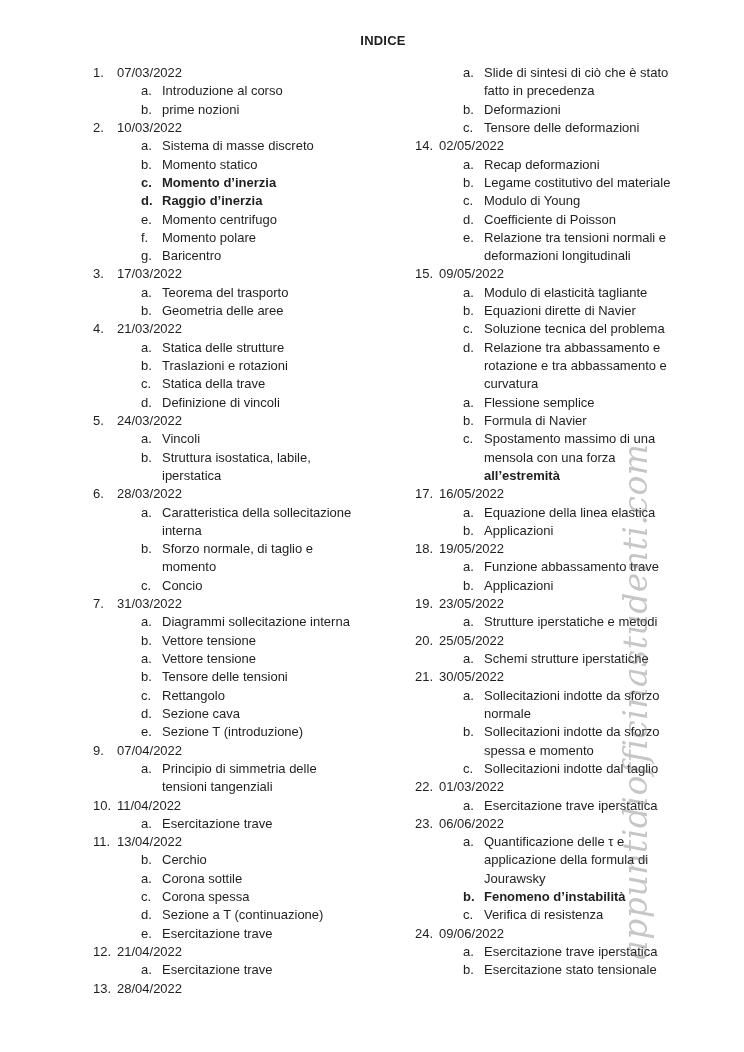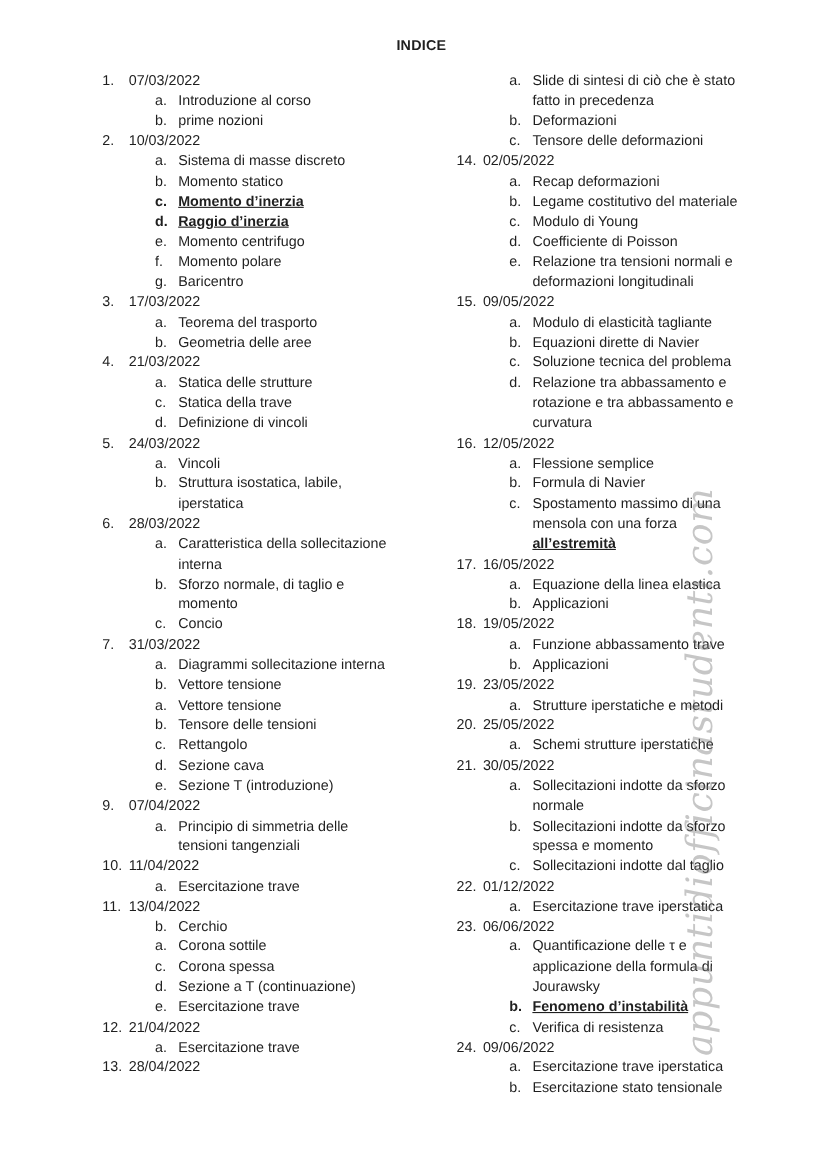--- a/index.html
+++ b/index.html
@@ -29,21 +29,21 @@
   .line{
     height:18.32px;
     line-height:18.32px;
     white-space:nowrap;
   }
   .line .marker{display:inline-block;}
   .line.num .marker{width:24px;}
   .line.sub{padding-left:48px;}
   .line.sub .marker{width:21px;}
   .line.cont{padding-left:69px;}
-  .line.bold{font-weight:700;text-decoration:underline;}
+  .line.bold{font-weight:700;}
   .watermark{
     position:absolute;
     left:613px;top:960px;
     width:422px;height:46px;
     transform:rotate(-90deg);
     transform-origin:0 0;
     font-family:"DejaVu Serif",serif;
     font-style:italic;
     font-size:33px;
     line-height:46px;
@@ -68,20 +68,21 @@
       <div class="line sub bold"><span class="marker">c.</span><span class="txt">Momento d’inerzia</span></div>
       <div class="line sub bold"><span class="marker">d.</span><span class="txt">Raggio d’inerzia</span></div>
       <div class="line sub"><span class="marker">e.</span><span class="txt">Momento centrifugo</span></div>
       <div class="line sub"><span class="marker">f.</span><span class="txt">Momento polare</span></div>
       <div class="line sub"><span class="marker">g.</span><span class="txt">Baricentro</span></div>
       <div class="line num"><span class="marker">3.</span><span class="txt">17/03/2022</span></div>
       <div class="line sub"><span class="marker">a.</span><span class="txt">Teorema del trasporto</span></div>
       <div class="line sub"><span class="marker">b.</span><span class="txt">Geometria delle aree</span></div>
       <div class="line num"><span class="marker">4.</span><span class="txt">21/03/2022</span></div>
       <div class="line sub"><span class="marker">a.</span><span class="txt">Statica delle strutture</span></div>
+      <div class="line sub"><span class="marker">b.</span><span class="txt">Traslazioni e rotazioni</span></div>
       <div class="line sub"><span class="marker">c.</span><span class="txt">Statica della trave</span></div>
       <div class="line sub"><span class="marker">d.</span><span class="txt">Definizione di vincoli</span></div>
       <div class="line num"><span class="marker">5.</span><span class="txt">24/03/2022</span></div>
       <div class="line sub"><span class="marker">a.</span><span class="txt">Vincoli</span></div>
       <div class="line sub"><span class="marker">b.</span><span class="txt">Struttura isostatica, labile,</span></div>
       <div class="line cont"><span class="txt">iperstatica</span></div>
       <div class="line num"><span class="marker">6.</span><span class="txt">28/03/2022</span></div>
       <div class="line sub"><span class="marker">a.</span><span class="txt">Caratteristica della sollecitazione</span></div>
       <div class="line cont"><span class="txt">interna</span></div>
       <div class="line sub"><span class="marker">b.</span><span class="txt">Sforzo normale, di taglio e</span></div>
@@ -122,21 +123,20 @@
       <div class="line sub"><span class="marker">d.</span><span class="txt">Coefficiente di Poisson</span></div>
       <div class="line sub"><span class="marker">e.</span><span class="txt">Relazione tra tensioni normali e</span></div>
       <div class="line cont"><span class="txt">deformazioni longitudinali</span></div>
       <div class="line num"><span class="marker">15.</span><span class="txt">09/05/2022</span></div>
       <div class="line sub"><span class="marker">a.</span><span class="txt">Modulo di elasticità tagliante</span></div>
       <div class="line sub"><span class="marker">b.</span><span class="txt">Equazioni dirette di Navier</span></div>
       <div class="line sub"><span class="marker">c.</span><span class="txt">Soluzione tecnica del problema</span></div>
       <div class="line sub"><span class="marker">d.</span><span class="txt">Relazione tra abbassamento e</span></div>
       <div class="line cont"><span class="txt">rotazione e tra abbassamento e</span></div>
       <div class="line cont"><span class="txt">curvatura</span></div>
-      <div class="line num"><span class="marker">16.</span><span class="txt">12/05/2022</span></div>
       <div class="line sub"><span class="marker">a.</span><span class="txt">Flessione semplice</span></div>
       <div class="line sub"><span class="marker">b.</span><span class="txt">Formula di Navier</span></div>
       <div class="line sub"><span class="marker">c.</span><span class="txt">Spostamento massimo di una</span></div>
       <div class="line cont"><span class="txt">mensola con una forza</span></div>
       <div class="line cont bold"><span class="txt">all’estremità</span></div>
       <div class="line num"><span class="marker">17.</span><span class="txt">16/05/2022</span></div>
       <div class="line sub"><span class="marker">a.</span><span class="txt">Equazione della linea elastica</span></div>
       <div class="line sub"><span class="marker">b.</span><span class="txt">Applicazioni</span></div>
       <div class="line num"><span class="marker">18.</span><span class="txt">19/05/2022</span></div>
       <div class="line sub"><span class="marker">a.</span><span class="txt">Funzione abbassamento trave</span></div>
@@ -144,21 +144,21 @@
       <div class="line num"><span class="marker">19.</span><span class="txt">23/05/2022</span></div>
       <div class="line sub"><span class="marker">a.</span><span class="txt">Strutture iperstatiche e metodi</span></div>
       <div class="line num"><span class="marker">20.</span><span class="txt">25/05/2022</span></div>
       <div class="line sub"><span class="marker">a.</span><span class="txt">Schemi strutture iperstatiche</span></div>
       <div class="line num"><span class="marker">21.</span><span class="txt">30/05/2022</span></div>
       <div class="line sub"><span class="marker">a.</span><span class="txt">Sollecitazioni indotte da sforzo</span></div>
       <div class="line cont"><span class="txt">normale</span></div>
       <div class="line sub"><span class="marker">b.</span><span class="txt">Sollecitazioni indotte da sforzo</span></div>
       <div class="line cont"><span class="txt">spessa e momento</span></div>
       <div class="line sub"><span class="marker">c.</span><span class="txt">Sollecitazioni indotte dal taglio</span></div>
-      <div class="line num"><span class="marker">22.</span><span class="txt">01/12/2022</span></div>
+      <div class="line num"><span class="marker">22.</span><span class="txt">01/03/2022</span></div>
       <div class="line sub"><span class="marker">a.</span><span class="txt">Esercitazione trave iperstatica</span></div>
       <div class="line num"><span class="marker">23.</span><span class="txt">06/06/2022</span></div>
       <div class="line sub"><span class="marker">a.</span><span class="txt">Quantificazione delle τ e</span></div>
       <div class="line cont"><span class="txt">applicazione della formula di</span></div>
       <div class="line cont"><span class="txt">Jourawsky</span></div>
       <div class="line sub bold"><span class="marker">b.</span><span class="txt">Fenomeno d’instabilità</span></div>
       <div class="line sub"><span class="marker">c.</span><span class="txt">Verifica di resistenza</span></div>
       <div class="line num"><span class="marker">24.</span><span class="txt">09/06/2022</span></div>
       <div class="line sub"><span class="marker">a.</span><span class="txt">Esercitazione trave iperstatica</span></div>
       <div class="line sub"><span class="marker">b.</span><span class="txt">Esercitazione stato tensionale</span></div>

